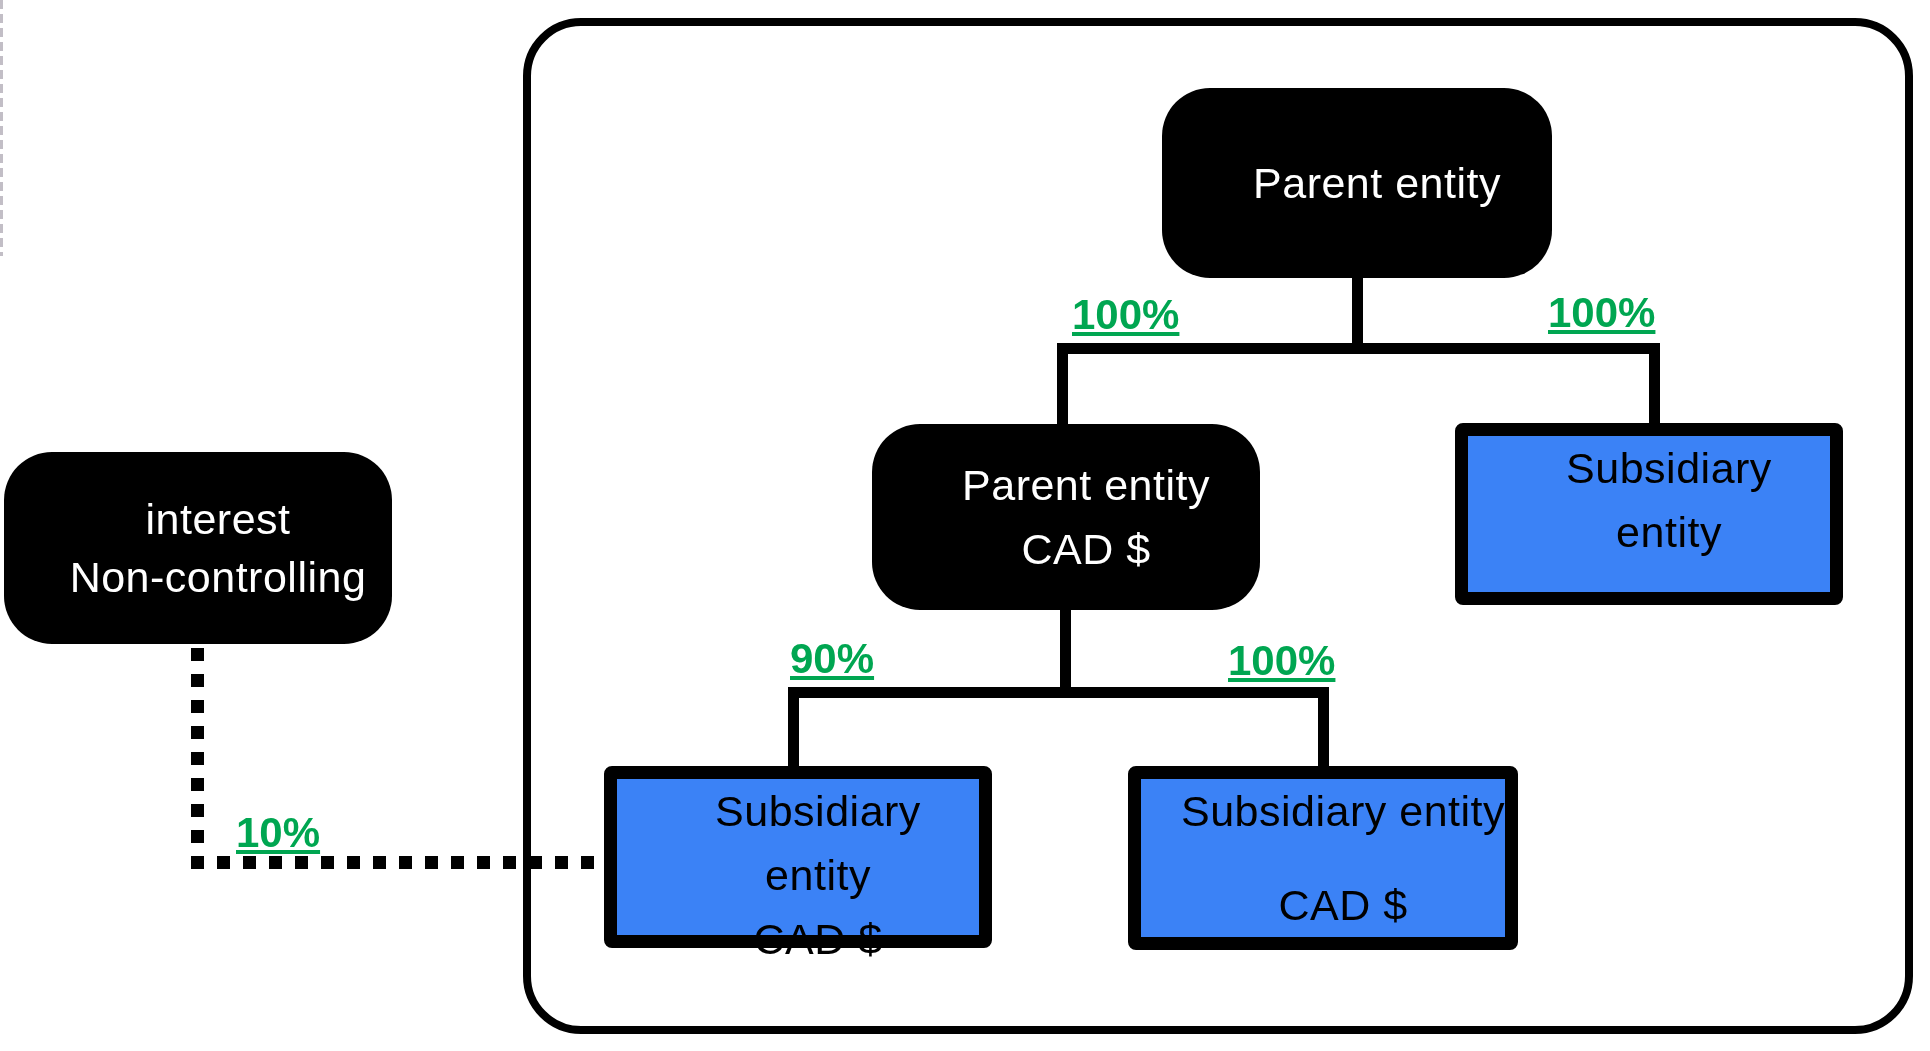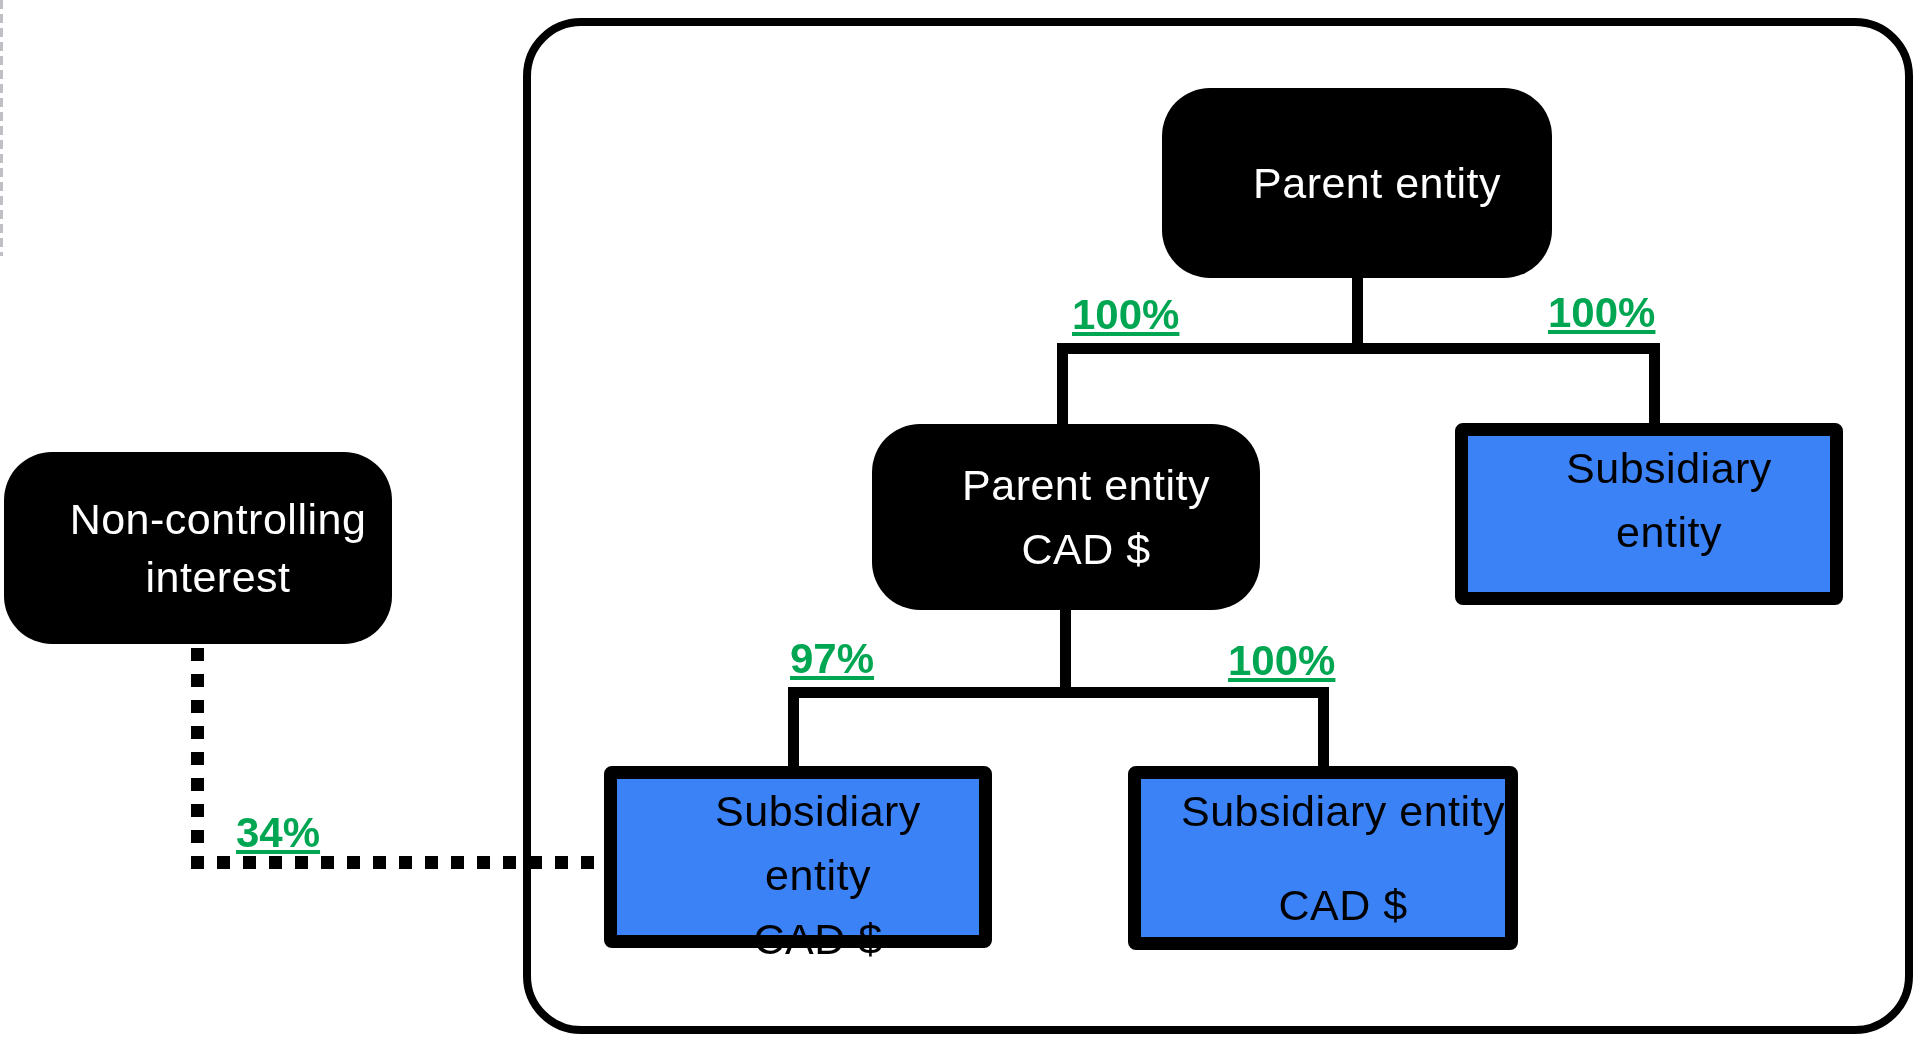--- a/index.html
+++ b/index.html
@@ -86,23 +86,23 @@
     <div>Subsidiary entity</div>
     <div>CAD $</div>
   </div>
 
   <div class="node outlined" style="left:1128px;top:766px;width:390px;height:184px;">
     <div>Subsidiary entity</div>
     <div>CAD $</div>
   </div>
 
   <div class="node filled" style="left:4px;top:452px;width:388px;height:192px;line-height:58px;">
+    <div>interest</div>
     <div>Non-controlling</div>
-    <div>interest</div>
   </div>
 
   <div class="pct" style="left:1072px;top:294px;">100%</div>
   <div class="pct" style="left:1548px;top:292px;">100%</div>
-  <div class="pct" style="left:790px;top:638px;">97%</div>
+  <div class="pct" style="left:790px;top:638px;">90%</div>
   <div class="pct" style="left:1228px;top:640px;">100%</div>
-  <div class="pct" style="left:236px;top:812px;">34%</div>
+  <div class="pct" style="left:236px;top:812px;">10%</div>
 
 </div>
 
 </body></html>

